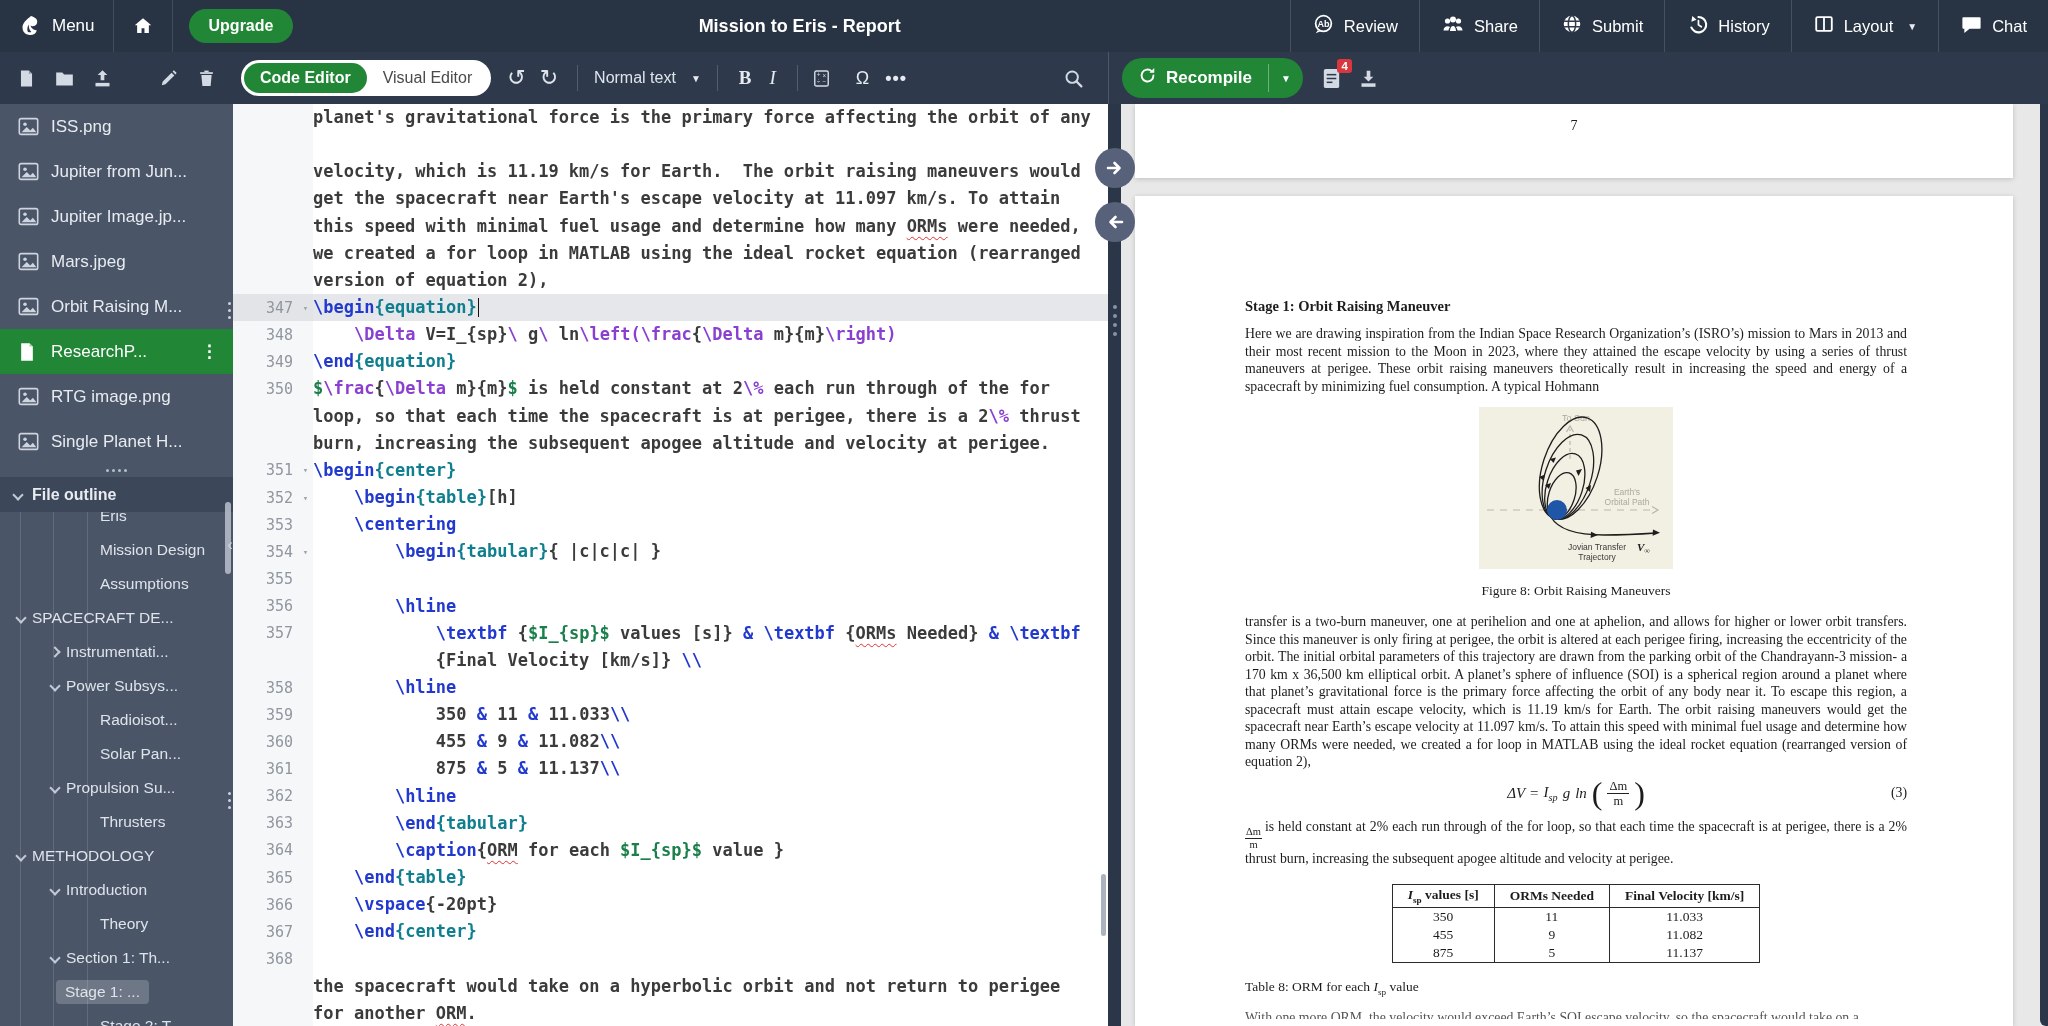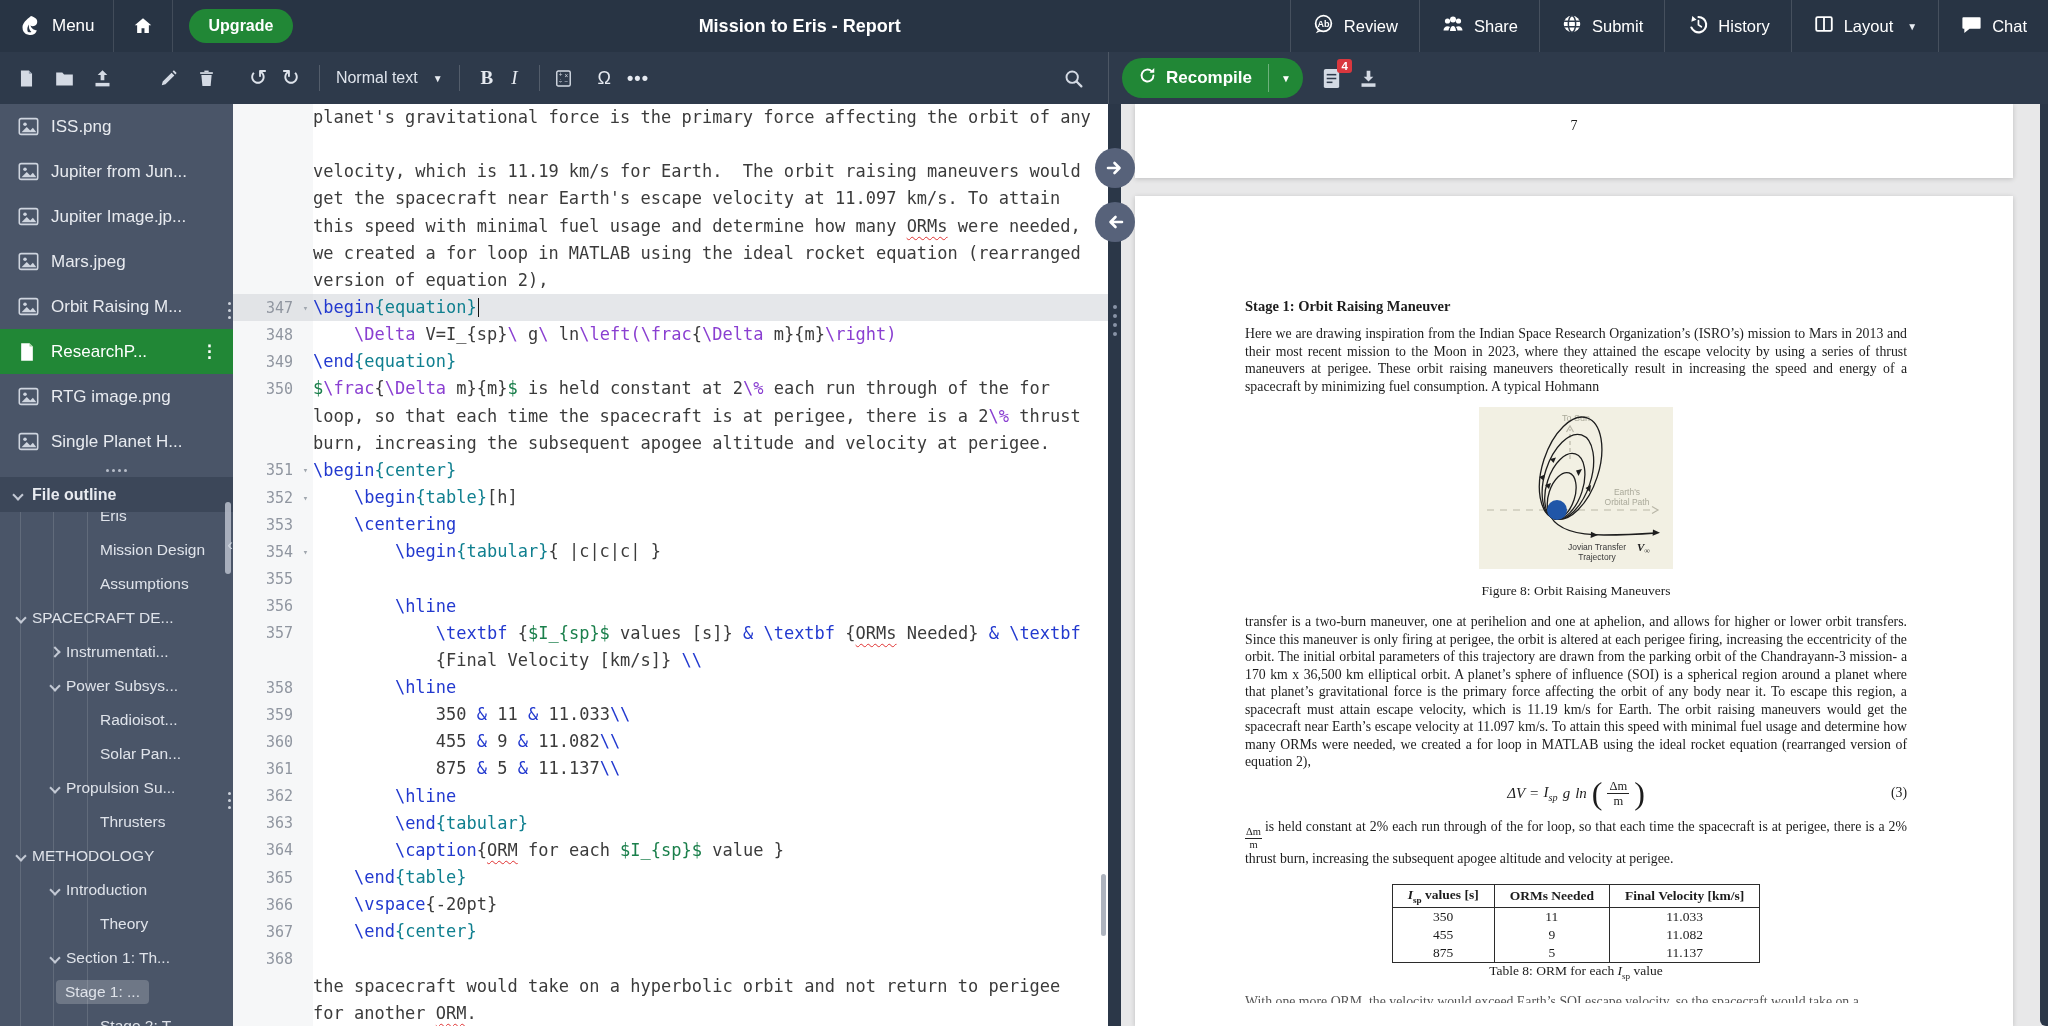--- a/index.html
+++ b/index.html
@@ -89,21 +89,21 @@
 
   
   .editor{width:875px;background:#fff;position:relative;flex-shrink:0;overflow:hidden;
     font-family:"DejaVu Sans Mono",monospace;}
   .code-row{display:flex;height:27.15px;}
   .code-row.active{background:#e5e7ea;}
   .gutter{width:80px;flex-shrink:0;display:flex;align-items:center;background:#f6f7f8;}
   .code-row.active .gutter{background:#e2e4e7;}
   .lnum{flex:1;text-align:right;font-size:15px;color:#9096a0;padding-right:5px;}
   .fold{width:15px;font-size:9px;color:#a0a6ae;text-align:center;cursor:pointer;}
-  .code-text{white-space:pre;font-size:17px;line-height:27.15px;color:#3b3b3b;}
+  .code-text{white-space:pre;font-size:17px;line-height:27.15px;color:#3b3b3b;font-weight:bold;}
   .tk-pl{color:#3b3b3b;} .tk-cmd{color:var(--c-cmd);} .tk-env{color:var(--c-env);}
   .tk-mth{color:var(--c-mth);} .tk-mg{color:var(--c-mg);}
   .tk-sp{color:#3b3b3b;text-decoration:underline wavy var(--c-sq);
     text-decoration-thickness:1px;text-underline-offset:4px;text-decoration-skip-ink:none;}
   .cursor{display:inline-block;width:1.6px;height:19px;background:#111;vertical-align:middle;margin-left:1px;}
   .ed-scroll{position:absolute;right:2px;top:770px;width:5px;height:62px;border-radius:3px;
     background:#8a93a3;opacity:.7;}
 
   
   .divider{width:13px;background:var(--div);position:relative;flex-shrink:0;}
@@ -137,21 +137,21 @@
   .sfrac{display:inline-flex;flex-direction:column;align-items:center;font-size:10.5px;
     line-height:1.1;vertical-align:-4px;margin-right:3px;}
   .sfrac .top{border-bottom:1px solid #222;padding:0 1px;}
   sub{font-size:.68em;}
   .pdftable{border-collapse:collapse;margin:16px auto 0;font-size:13.5px;}
   .pdftable th,.pdftable td{border-left:1.3px solid #2b2b2b;border-right:1.3px solid #2b2b2b;
     text-align:center;padding:1px 15px;}
   .pdftable th{border-top:1.3px solid #2b2b2b;border-bottom:1.3px solid #2b2b2b;
     font-weight:bold;padding:2px 15px;}
   .pdftable tr:last-child td{border-bottom:1.3px solid #2b2b2b;}
-  .tabcap{text-align:center;font-size:13.5px;}
+  .tabcap{font-size:13.5px;margin-top:16px;}
   .sliver{height:9px;overflow:hidden;margin-top:14px;font-size:13.8px;color:#555;}
 </style>
 </head>
 <body>
 
 <div class="app">
 
   <header class="topbar">
     <div class="tb-left">
       <div class="hbtn">
@@ -270,20 +270,24 @@
       <span class="tico">
         <svg width="19" height="19" viewBox="0 0 24 24">
             <path d="M5.5 7.5h13L17.2 21.5H6.8z" fill="#d4dae4"></path>
             <rect x="4" y="4" width="16" height="2.2" fill="#d4dae4"></rect>
             <rect x="9.3" y="2" width="5.4" height="2" fill="#d4dae4"></rect>
           </svg>
       </span>
     </div>
 
     <div class="tb-edit">
+      <div class="pill">
+        <span class="pillseg on">Code Editor</span>
+        <span class="pillseg" style="font-weight:normal">Visual Editor</span>
+      </div>
       <span class="uglyph" style="margin-left:16px">↺</span>
       <span class="uglyph">↻</span>
       <div class="vsep"></div>
       <div class="styledd">
         <span>Normal text</span>
         <span class="caret">▼</span>
       </div>
       <div class="vsep"></div>
       <span class="bi b">B</span>
       <span class="bi i">I</span>

